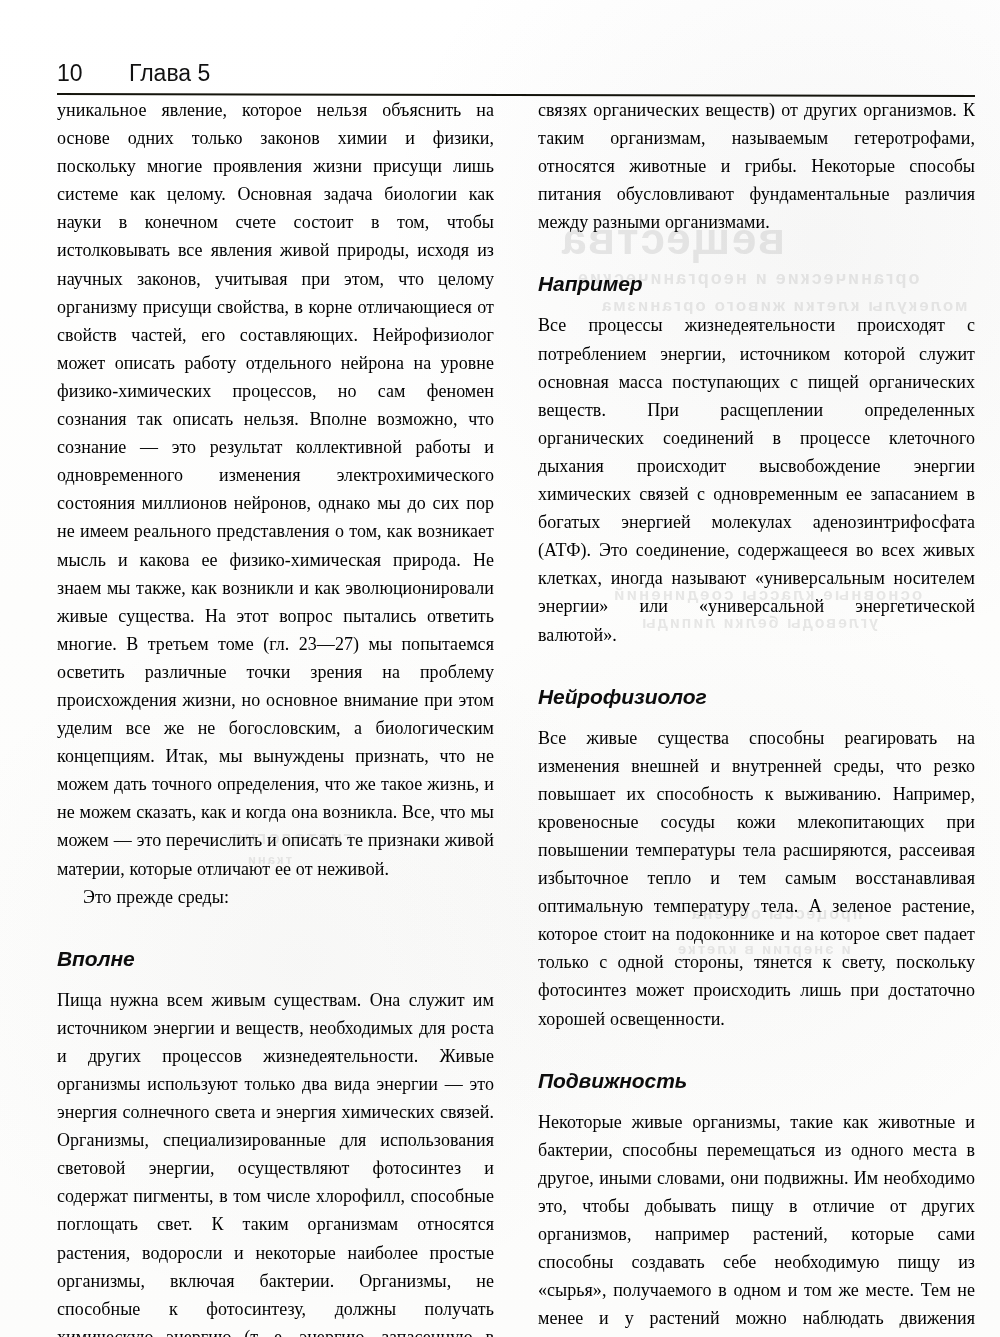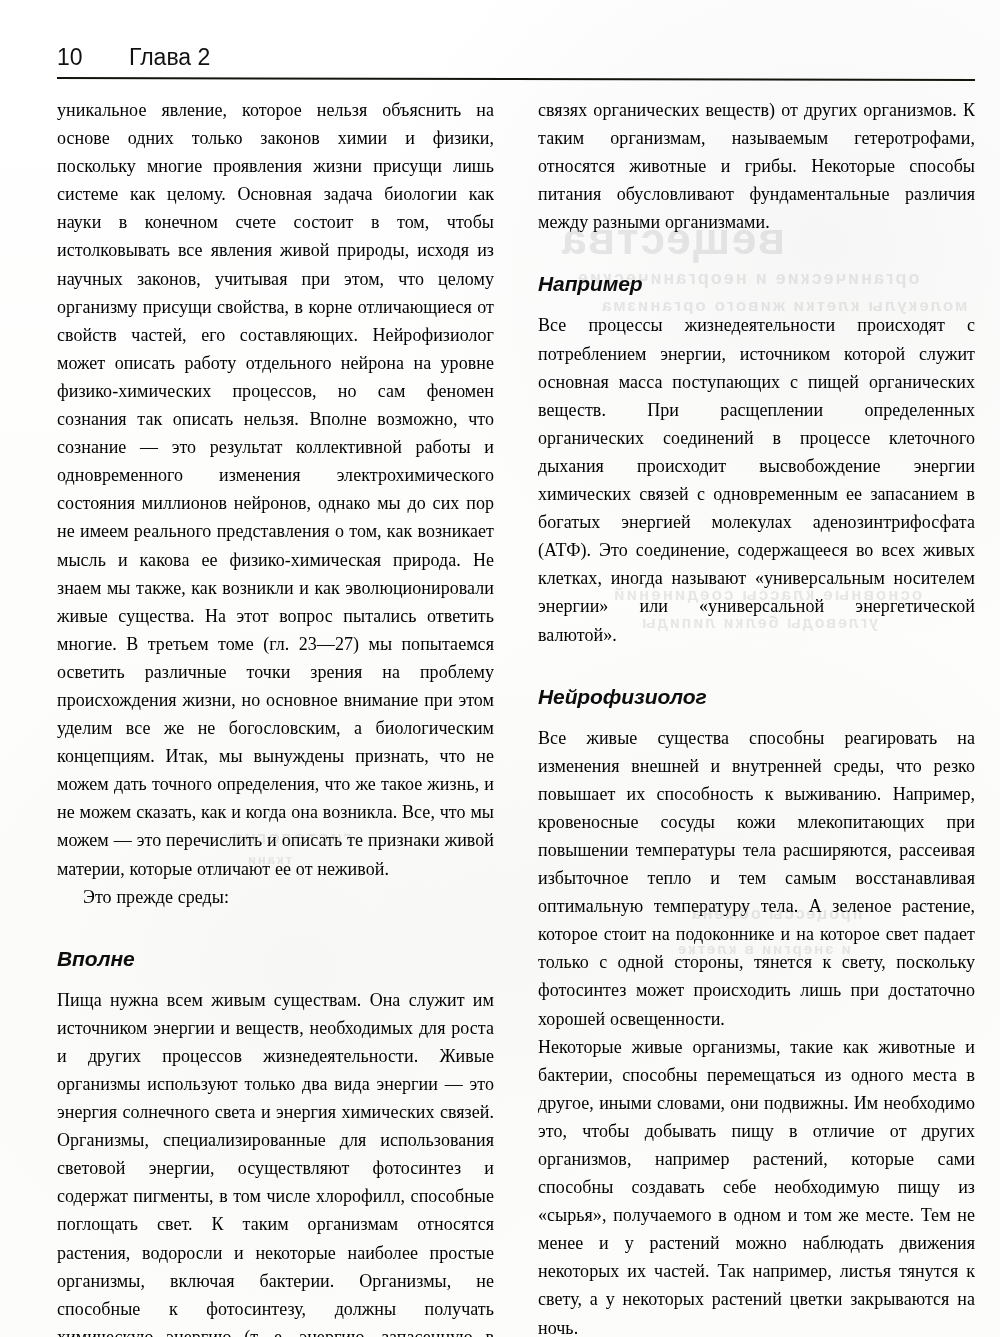--- a/index.html
+++ b/index.html
@@ -46,21 +46,21 @@
     z-index: 2;
     width: 1000px;
     height: 1337px;
     box-sizing: border-box;
   }
 
   
   .header {
     position: absolute;
     left: 57px;
-    top: 44px;
+    top: 60px;
     width: 918px;
     height: 38px;
   }
   .header-row {
     display: flex;
     align-items: baseline;
     height: 30px;
   }
   .folio {
     font-family: "Liberation Sans", sans-serif;
@@ -137,37 +137,38 @@
 <div class="ghost" style="left:230px; top:830px; font-size:15px;">ГИСТОЛОГИЯ</div>
 <div class="ghost" style="left:246px; top:852px; font-size:13px;">ткани</div>
 <div class="ghost" style="left:690px; top:905px; font-size:16px;">процессы обмена</div>
 <div class="ghost" style="left:676px; top:940px; font-size:15px;">и энергии в клетке</div>
 
 <div class="page">
 
   <div class="header">
     <div class="header-row">
       <span class="folio">10</span>
-      <span class="running-head">Глава 2</span>
+      <span class="running-head">Глава 5</span>
     </div>
     <div class="header-rule"></div>
   </div>
 
   <div class="columns">
 
     <div class="col">
       <p class="body">уникальное явление, которое нельзя объяснить на основе одних только законов химии и физики, поскольку многие проявления жизни присущи лишь системе как целому. Основная задача биологии как науки в конечном счете состоит в том, чтобы истолковывать все явления живой природы, исходя из научных законов, учитывая при этом, что целому организму присущи свойства, в корне отличающиеся от свойств частей, его составляющих. Нейрофизиолог может описать работу отдельного нейрона на уровне физико-химических процессов, но сам феномен сознания так описать нельзя. Вполне возможно, что сознание — это результат коллективной работы и одновременного изменения электрохимического состояния миллионов нейронов, однако мы до сих пор не имеем реального представления о том, как возникает мысль и какова ее физико-химическая природа. Не знаем мы также, как возникли и как эволюционировали живые существа. На этот вопрос пытались ответить многие. В третьем томе (гл. 23—27) мы попытаемся осветить различные точки зрения на проблему происхождения жизни, но основное внимание при этом уделим все же не богословским, а биологическим концепциям. Итак, мы вынуждены признать, что не можем дать точного определения, что же такое жизнь, и не можем сказать, как и когда она возникла. Все, что мы можем — это перечислить и описать те признаки живой материи, которые отличают ее от неживой.</p>
       <p class="body indent">Это прежде среды:</p>
       <h3 class="section">Вполне</h3>
       <p class="body">Пища нужна всем живым существам. Она служит им источником энергии и веществ, необходимых для роста и других процессов жизнедеятельности. Живые организмы используют только два вида энергии — это энергия солнечного света и энергия химических связей. Организмы, специализированные для использования световой энергии, осуществляют фотосинтез и содержат пигменты, в том числе хлорофилл, способные поглощать свет. К таким организмам относятся растения, водоросли и некоторые наиболее простые организмы, включая бактерии. Организмы, не способные к фотосинтезу, должны получать химическую энергию (т. е. энергию, запасенную в химических</p>
     </div>
 
     <div class="col">
       <p class="body">связях органических веществ) от других организмов. К таким организмам, называемым гетеротрофами, относятся животные и грибы. Некоторые способы питания обусловливают фундаментальные различия между разными организмами.</p>
       <h3 class="section">Например</h3>
       <p class="body">Все процессы жизнедеятельности происходят с потреблением энергии, источником которой служит основная масса поступающих с пищей органических веществ. При расщеплении определенных органических соединений в процессе клеточного дыхания происходит высвобождение энергии химических связей с одновременным ее запасанием в богатых энергией молекулах аденозинтрифосфата (АТФ). Это соединение, содержащееся во всех живых клетках, иногда называют «универсальным носителем энергии» или «универсальной энергетической валютой».</p>
       <h3 class="section">Нейрофизиолог</h3>
       <p class="body">Все живые существа способны реагировать на изменения внешней и внутренней среды, что резко повышает их способность к выживанию. Например, кровеносные сосуды кожи млекопитающих при повышении температуры тела расширяются, рассеивая избыточное тепло и тем самым восстанавливая оптимальную температуру тела. А зеленое растение, которое стоит на подоконнике и на которое свет падает только с одной стороны, тянется к свету, поскольку фотосинтез может происходить лишь при достаточно хорошей освещенности.</p>
+      <h3 class="section">Подвижность</h3>
       <p class="body">Некоторые живые организмы, такие как животные и бактерии, способны перемещаться из одного места в другое, иными словами, они подвижны. Им необходимо это, чтобы добывать пищу в отличие от других организмов, например растений, которые сами способны создавать себе необходимую пищу из «сырья», получаемого в одном и том же месте. Тем не менее и у растений можно наблюдать движения некоторых их частей. Так например, листья тянутся к свету, а у некоторых растений цветки закрываются на ночь.</p>
     </div>
 
   </div>
 </div>
 
 </body></html>

